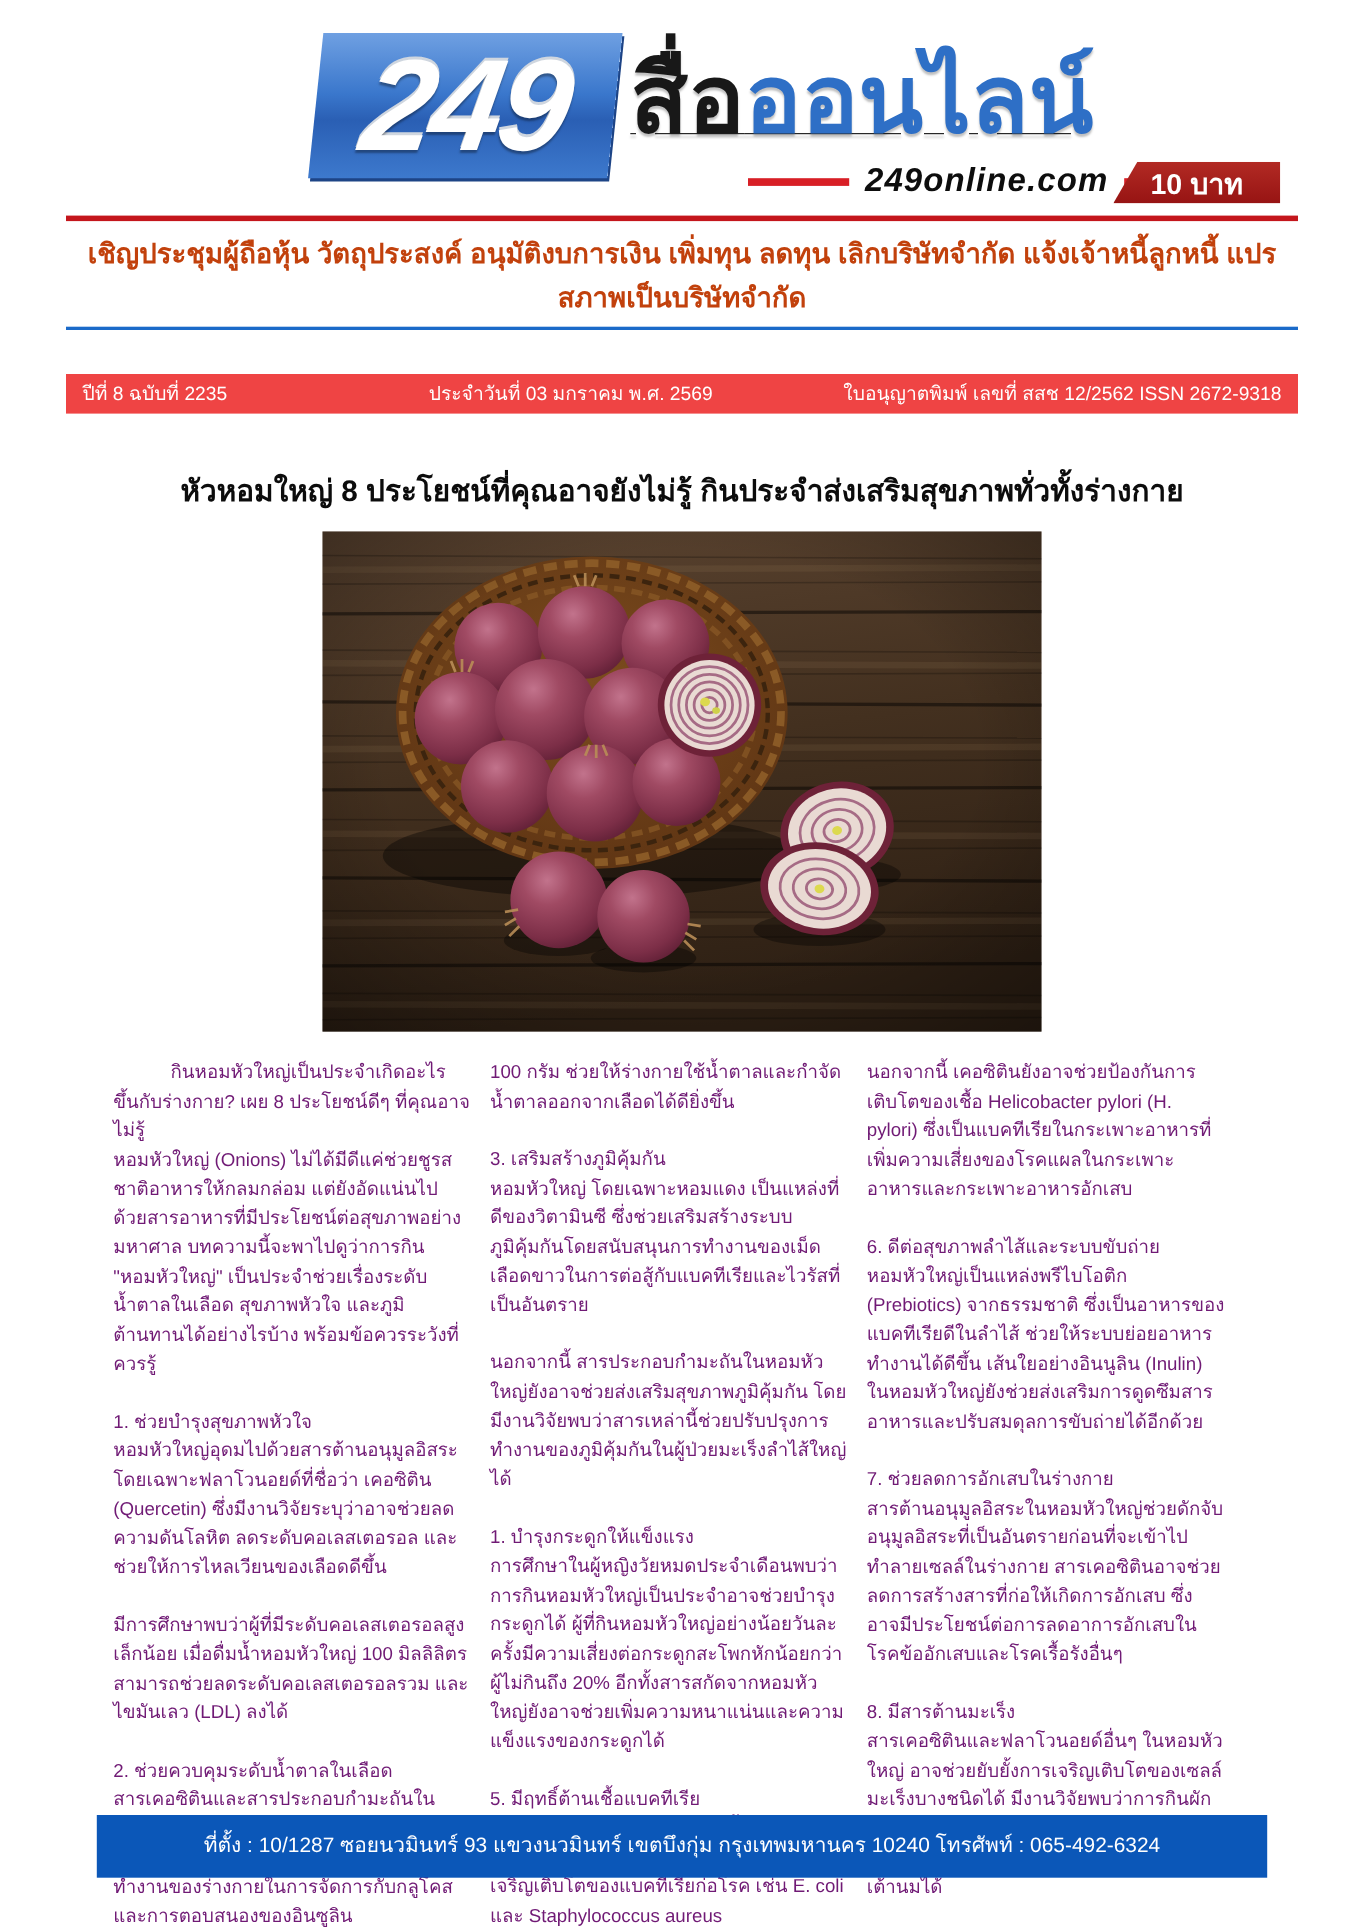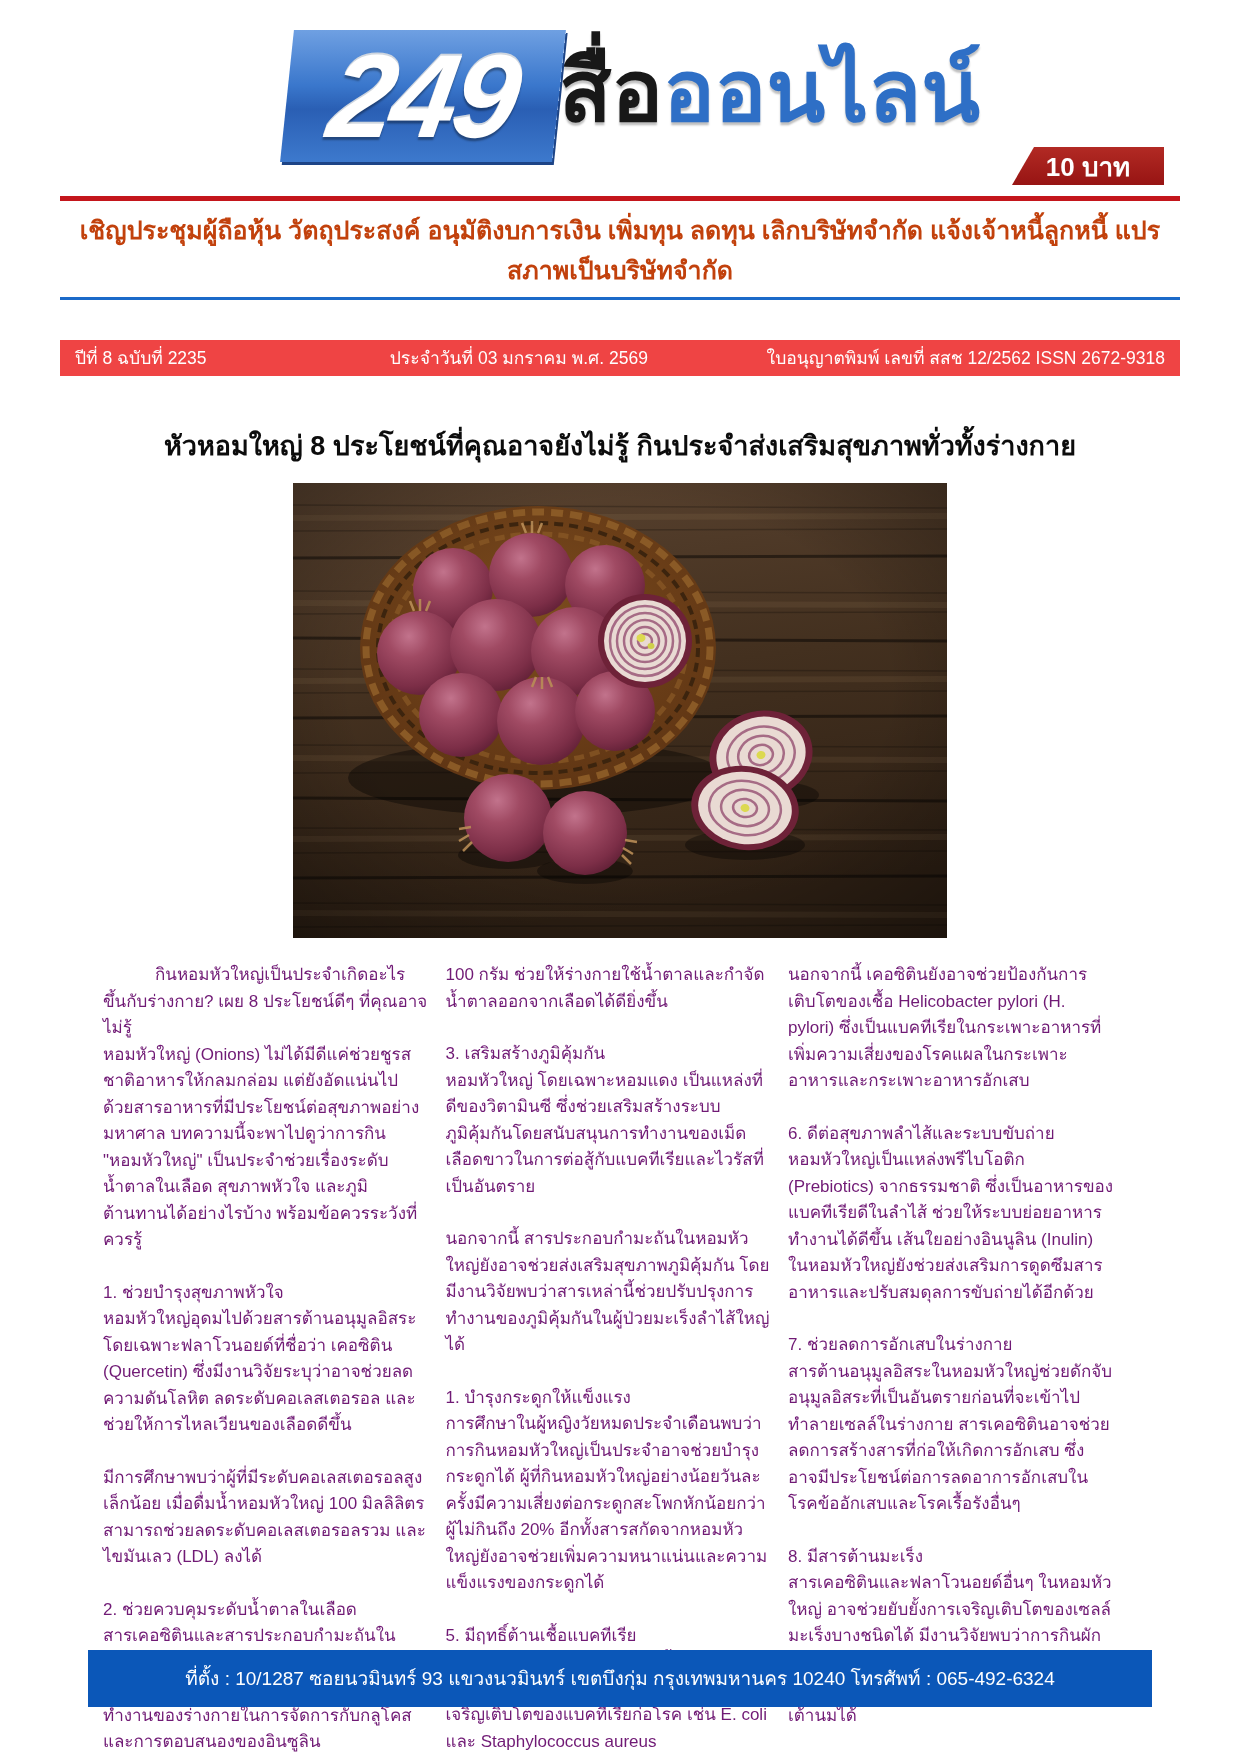--- a/index.html
+++ b/index.html
@@ -10,21 +10,21 @@
   .masthead{position:relative;height:196px;}
   .logo-wrap{position:absolute;left:287px;top:30px;width:710px;}
   .logo-row{display:flex;align-items:flex-start;}
   .logo-249{display:inline-flex;align-items:center;justify-content:center;
             width:272px;height:132px;transform:skewX(-6deg);
             background:linear-gradient(180deg,#6fa0e2 0%,#3a77cc 42%,#2a5fb4 60%,#3d79cd 100%);
             box-shadow:2px 3px 0 #1d4486;}
   .logo-249 span{transform:skewX(-3deg);font-size:118px;font-weight:bold;font-style:italic;
             color:#fff;line-height:1;letter-spacing:-4px;
             text-shadow:0 3px 2px rgba(0,0,0,.35), 0 -2px 0 #cfd6df;}
-  .logo-thai{line-height:1;white-space:nowrap;padding-top:18px;}
+  .logo-thai{margin-left:14px;line-height:1;white-space:nowrap;padding-top:18px;text-decoration:underline;}
   .w-black{font-size:86px;font-weight:bold;color:#181818;text-shadow:0 3px 2px rgba(0,0,0,.25);}
   .w-blue{font-size:86px;font-weight:bold;color:#2e6fc6;text-shadow:0 3px 2px rgba(0,0,0,.25);}
   .domain-row{position:absolute;left:330px;top:118px;width:560px;
               display:flex;align-items:center;justify-content:center;gap:14px;}
   .red-dash{display:inline-block;width:92px;height:7px;background:#d81f26;}
   .domain{font-size:30px;font-weight:bold;font-style:italic;color:#0d0d0d;letter-spacing:1px;}
 
   .price-badge{position:absolute;left:1012px;top:147px;width:152px;height:38px;
                background:linear-gradient(180deg,#b22a24,#971413);
                clip-path:polygon(22px 0,100% 0,100% 100%,0 100%);
@@ -63,20 +63,25 @@
 
   <header class="masthead">
     <div class="logo-wrap">
       <div class="logo-row">
         <div class="logo-249">
           <span>249</span>
         </div>
         <div class="logo-thai">
           <span class="w-black">สื่อ</span><span class="w-blue">ออนไลน์</span>
         </div>
+      </div>
+      <div class="domain-row">
+        <span class="red-dash"></span>
+        <span class="domain">249online.com</span>
+        <span class="red-dash"></span>
       </div>
     </div>
     <div class="price-badge">
       <span>10 บาท</span>
     </div>
   </header>
 
   <div class="red-rule"></div>
   <div class="notice">เชิญประชุมผู้ถือหุ้น วัตถุประสงค์ อนุมัติงบการเงิน เพิ่มทุน ลดทุน เลิกบริษัทจำกัด แจ้งเจ้าหนี้ลูกหนี้ แปรสภาพเป็นบริษัทจำกัด</div>
   <div class="blue-rule"></div>

